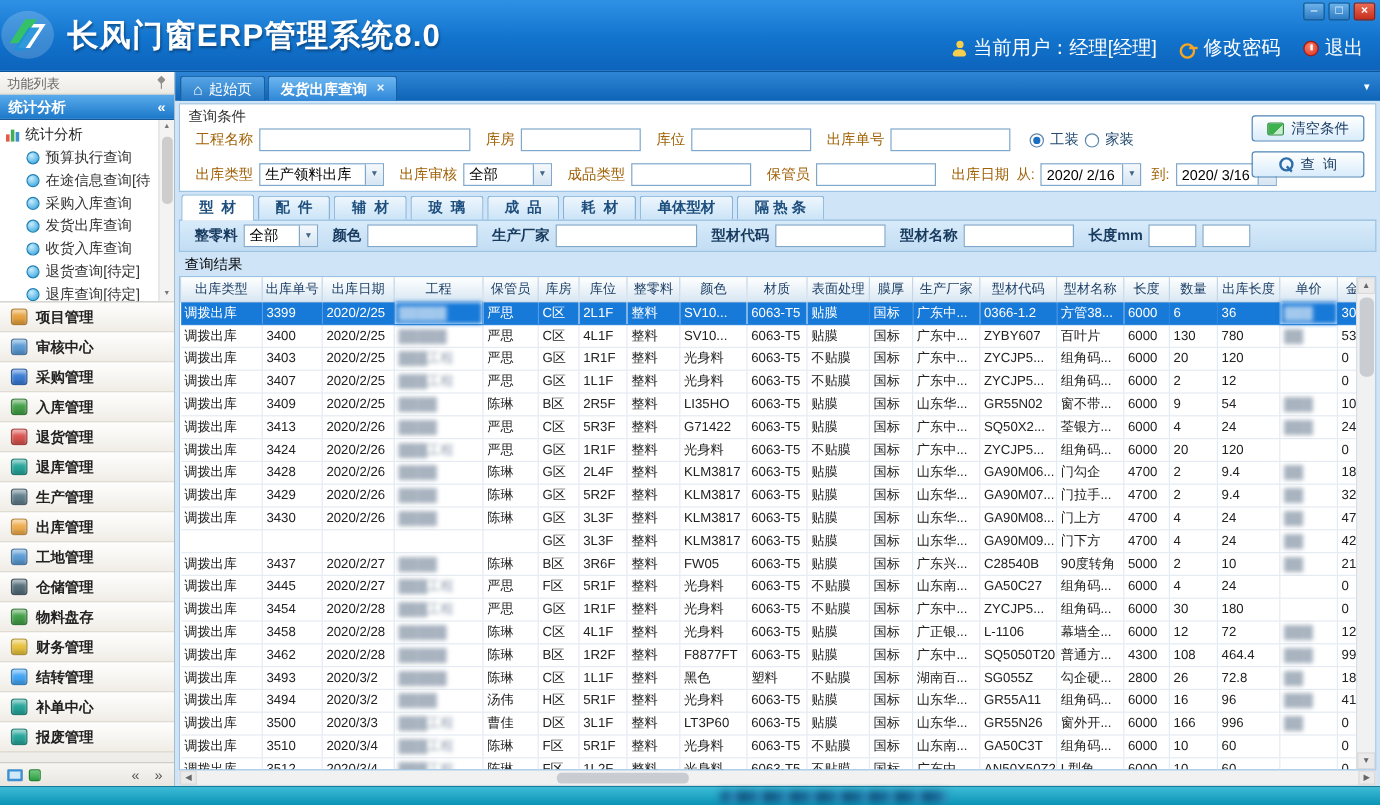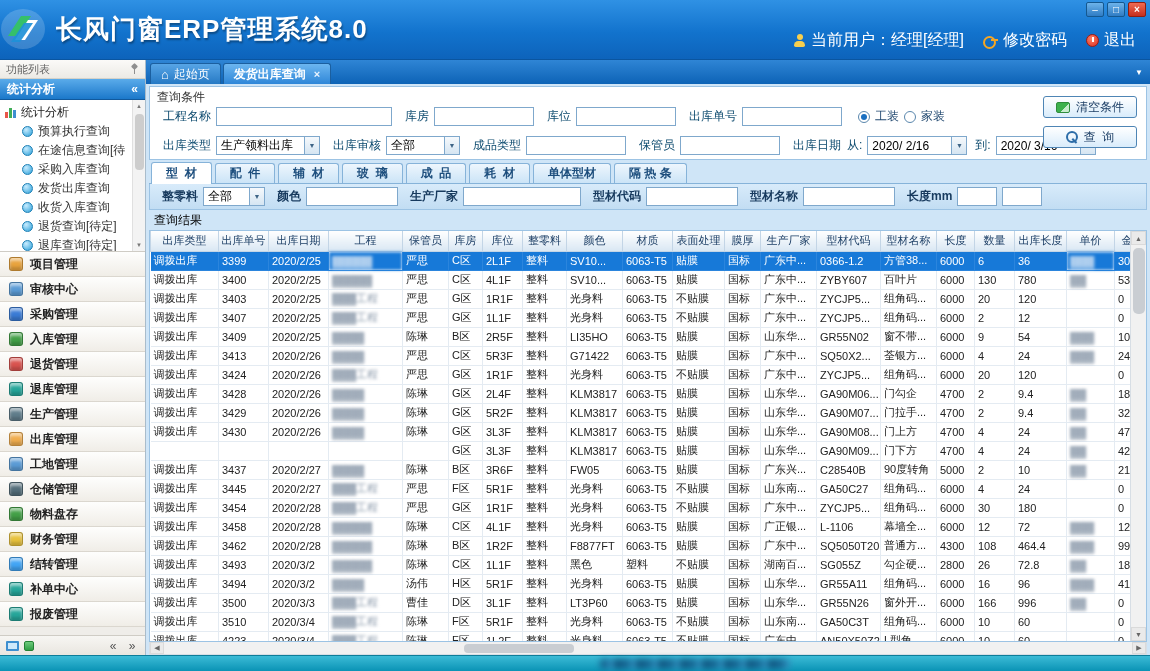--- a/index.html
+++ b/index.html
@@ -68,23 +68,23 @@
   .home-icon { font-size:13px; line-height:13px; color:#fff; }
   .tab-close { font-size:11px; color:#eaf4ff; margin-left:3px; }
   .tabstrip-dd { position:absolute; right:7px; top:8px; color:#fff; font-size:8px; }
 
   
   .querybox { margin:2px 3px 0 3px; flex:none; height:74px; background:#fff; border:1px solid #9cc3e4; position:relative; }
   .qp-title { position:absolute; top:2px; left:7px; color:#333; }
   .qrow { display:flex; align-items:center; height:25px; }
   .qrow.r1 { margin-top:17px; }
   .qrow.r2 { margin-top:4px; }
-  .qlabel { color:#0c4a6e; margin-left:13px; white-space:nowrap; }
+  .qlabel { color:#a16207; margin-left:13px; white-space:nowrap; }
   .qinput { height:19px; border:1px solid #7fa8cc; background:#fff; font-family:inherit; font-size:12px; padding:0 3px; margin-left:5px; }
-  .w176{width:176px;} .w100{width:100px;} .w104{width:104px;} .w74{width:74px;} .w84{width:100px;} .w92{width:92px;} .w118{width:118px;} .w62{width:62px;} .w40{width:40px;}
+  .w176{width:176px;} .w100{width:100px;} .w104{width:104px;} .w74{width:74px;} .w84{width:84px;} .w92{width:92px;} .w118{width:118px;} .w62{width:62px;} .w40{width:40px;}
   .qselect { display:inline-flex; align-items:center; height:19px; background:#fff; border:1px solid #7fa8cc; position:relative; padding:0 17px 0 4px; margin-left:5px; white-space:nowrap; cursor:pointer; }
   .dd { position:absolute; right:0; top:0; bottom:0; width:15px; background:linear-gradient(#f6f9fc,#d5e5f2); border-left:1px solid #7fa8cc; color:#3f6587; font-size:7px; display:flex; align-items:center; justify-content:center; }
   .radio-group { display:flex; align-items:center; gap:5px; margin-left:16px; }
   .radio { width:12px; height:12px; border:1px solid #5a87ad; border-radius:50%; background:#fff; display:inline-flex; align-items:center; justify-content:center; cursor:pointer; }
   .radio .rdot { width:6px; height:6px; border-radius:50%; background:transparent; }
   .radio.checked .rdot { background:#1a6fc0; }
   .rlabel { color:#234a71; }
   .qbtns { position:absolute; right:9px; top:9px; display:flex; flex-direction:column; gap:8px; align-items:stretch; }
   .btn { display:flex; align-items:center; justify-content:center; gap:6px; height:22px; padding:0 12px; background:linear-gradient(#ffffff,#d9ecfb); border:1px solid #4e85b5; border-radius:3px; color:#1d3f66; font-size:12px; font-family:inherit; cursor:pointer; white-space:pre; }
   .eraser-icon { width:14px; height:11px; background:linear-gradient(135deg,#3db14d 0 60%,#c8ecce 60%); border:1px solid #2e8c3c; border-radius:2px; }
@@ -873,21 +873,21 @@
                 <td>GA50C3T</td>
                 <td>组角码...</td>
                 <td>6000</td>
                 <td>10</td>
                 <td>60</td>
                 <td></td>
                 <td>0</td>
               </tr>
               <tr>
                 <td>调拨出库</td>
-                <td>4223</td>
+                <td>3512</td>
                 <td>2020/3/4</td>
                 <td>▓▓▓工程</td>
                 <td>陈琳</td>
                 <td>F区</td>
                 <td>1L2F</td>
                 <td>整料</td>
                 <td>光身料</td>
                 <td>6063-T5</td>
                 <td>不贴膜</td>
                 <td>国标</td>

